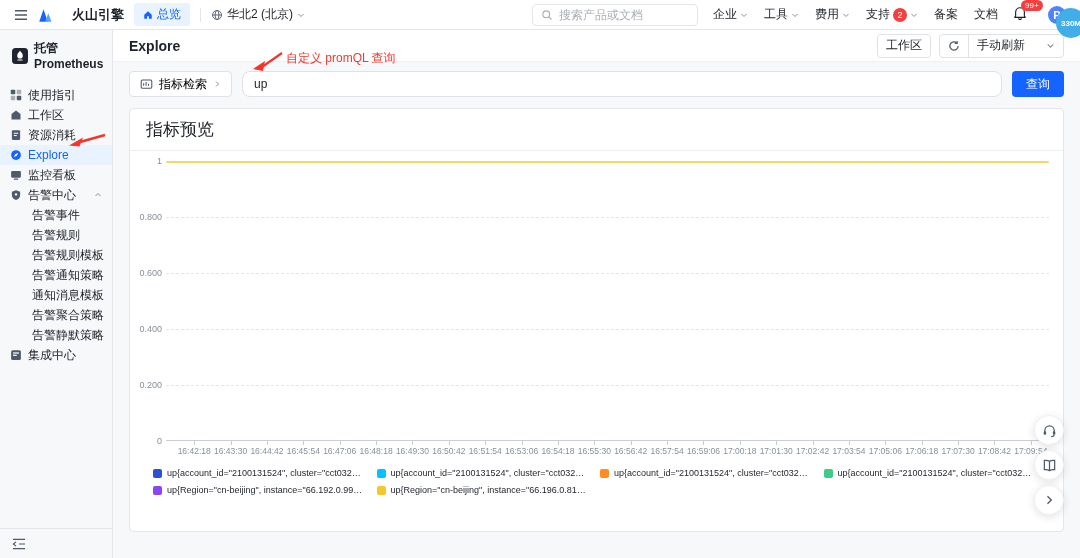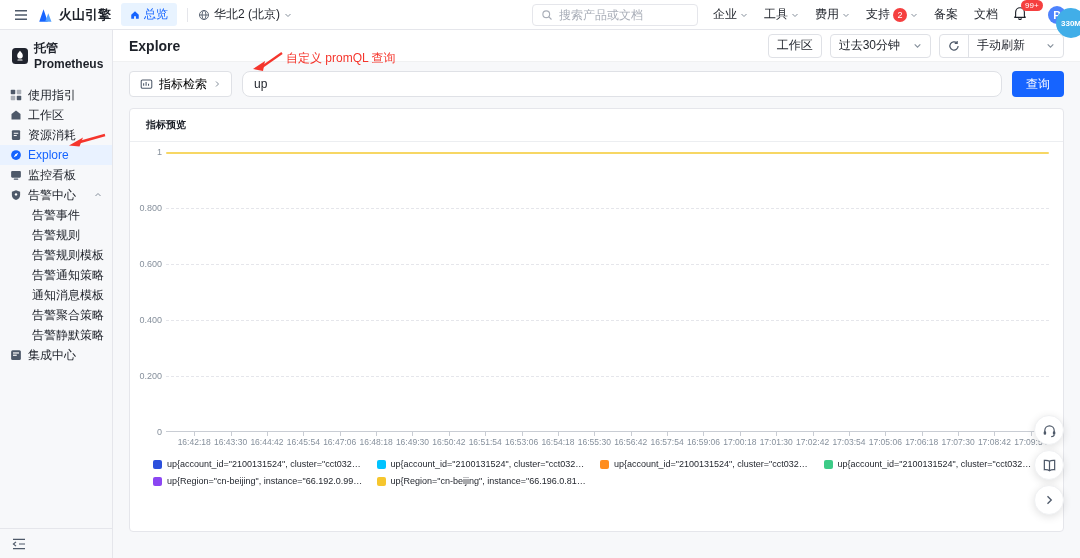--- a/index.html
+++ b/index.html
@@ -10,21 +10,21 @@
   }
   .icon { display: inline-flex; align-items: center; justify-content: center; flex: none; }
 
   
   .hdr {
     height: 30px; background: #fff; border-bottom: 1px solid #e5e6eb;
     display: flex; align-items: center; padding: 0 14px; position: relative; z-index: 6;
   }
   .hdr-left { display: flex; align-items: center; gap: 10px; }
   .burger { cursor: pointer; }
-  .logo { display: flex; align-items: center; gap: 5px; font-weight: bold; font-size: 13px; }
+  .logo { display: flex; align-items: center; gap: 18px; font-weight: bold; font-size: 13px; }
   .overview-pill {
     display: flex; align-items: center; gap: 4px; background: #e8f3ff; color: #1664ff;
     font-size: 12px; padding: 3px 9px; border-radius: 3px; cursor: pointer;
   }
   .hdr-divider { width: 1px; height: 14px; background: #e5e6eb; }
   .region { display: flex; align-items: center; gap: 4px; cursor: pointer; }
   .hdr-right { margin-left: auto; display: flex; align-items: center; gap: 15px; }
   .search-box {
     width: 166px; height: 22px; border: 1px solid #e5e6eb; border-radius: 4px;
     display: flex; align-items: center; gap: 6px; padding: 0 8px; color: #a9aeb8;
@@ -95,21 +95,21 @@
     padding: 0 14px; font-size: 12px; cursor: pointer;
   }
   .promql-anno { position: absolute; left: 137px; top: 20px; display: flex; align-items: flex-start; z-index: 4; }
   .promql-anno .anno-text { color: #f5352c; font-size: 12px; margin-left: 2px; }
 
   
   .card {
     margin: 11px 16px 0; background: #fff; border: 1px solid #e5e6eb; border-radius: 4px;
     height: 424px; position: relative;
   }
-  .card-header { padding: 9px 16px; font-size: 10px; font-weight: bold; border-bottom: 1px solid #eceef1; }
+  .card-header { padding: 9px 16px; font-size: 17px; font-weight: normal; border-bottom: 1px solid #eceef1; }
   .chart-wrap { padding: 10px 14px 0 6px; }
   .plot-row { display: flex; }
   .y-axis { width: 30px; position: relative; height: 280px; }
   .y-tick { position: absolute; right: 4px; transform: translateY(-50%); font-size: 9px; color: #86909c; }
   .plot { flex: 1; position: relative; height: 280px; }
   .grid-line { position: absolute; left: 0; right: 0; border-top: 1px dashed #e5e6eb; }
   .baseline { position: absolute; left: 0; right: 0; bottom: 0; border-top: 1px solid #c9cdd4; }
   .series-line { position: absolute; left: 0; right: 0; top: 0; border-top: 2px solid #f7d764; border-radius: 2px; }
   .x-axis { display: flex; margin-left: 40px; position: relative; }
   .x-tick { flex: 1; text-align: center; font-size: 8.5px; color: #86909c; padding-top: 5px; position: relative; white-space: nowrap; }
@@ -356,30 +356,20 @@
   </div>
 </div>
 
 <div class="main">
   <div class="main-header">
     <span class="page-title">Explore</span>
     <div class="toolbar-right">
       <div class="ctl-group">
         <span class="ctl-cell">
           <span>工作区</span>
-        </span>
-      </div>
-      <div class="ctl-group">
-        <span class="ctl-cell">
-          <span>过去30分钟</span>
-          <span class="icon" style="margin-left:8px">
-            <svg width="9" height="9" viewBox="0 0 16 16" fill="none" stroke="#86909c" stroke-width="2">
-                <path d="M3 6l5 5 5-5"></path>
-              </svg>
-          </span>
         </span>
       </div>
       <div class="ctl-group">
         <span class="ctl-cell">
           <span class="icon">
             <svg width="12" height="12" viewBox="0 0 16 16" fill="none" stroke="#4e5969" stroke-width="1.6">
                 <path d="M13.5 8a5.5 5.5 0 1 1-1.6-3.9"></path>
                 <path d="M12.2 1.2v3.2H9"></path>
               </svg>
           </span>

